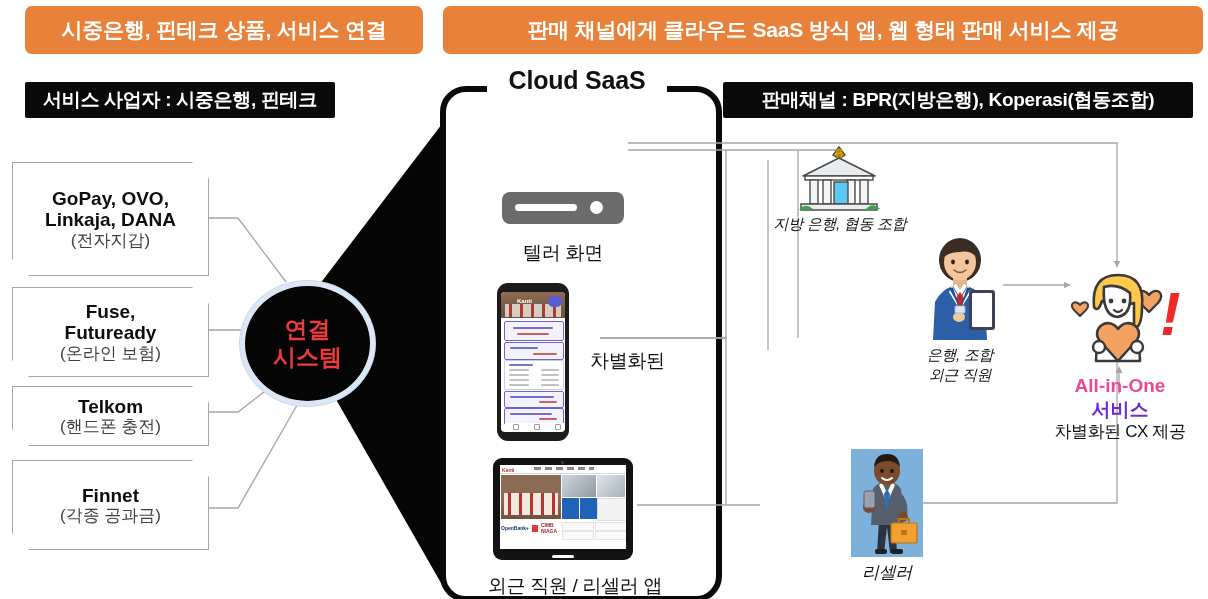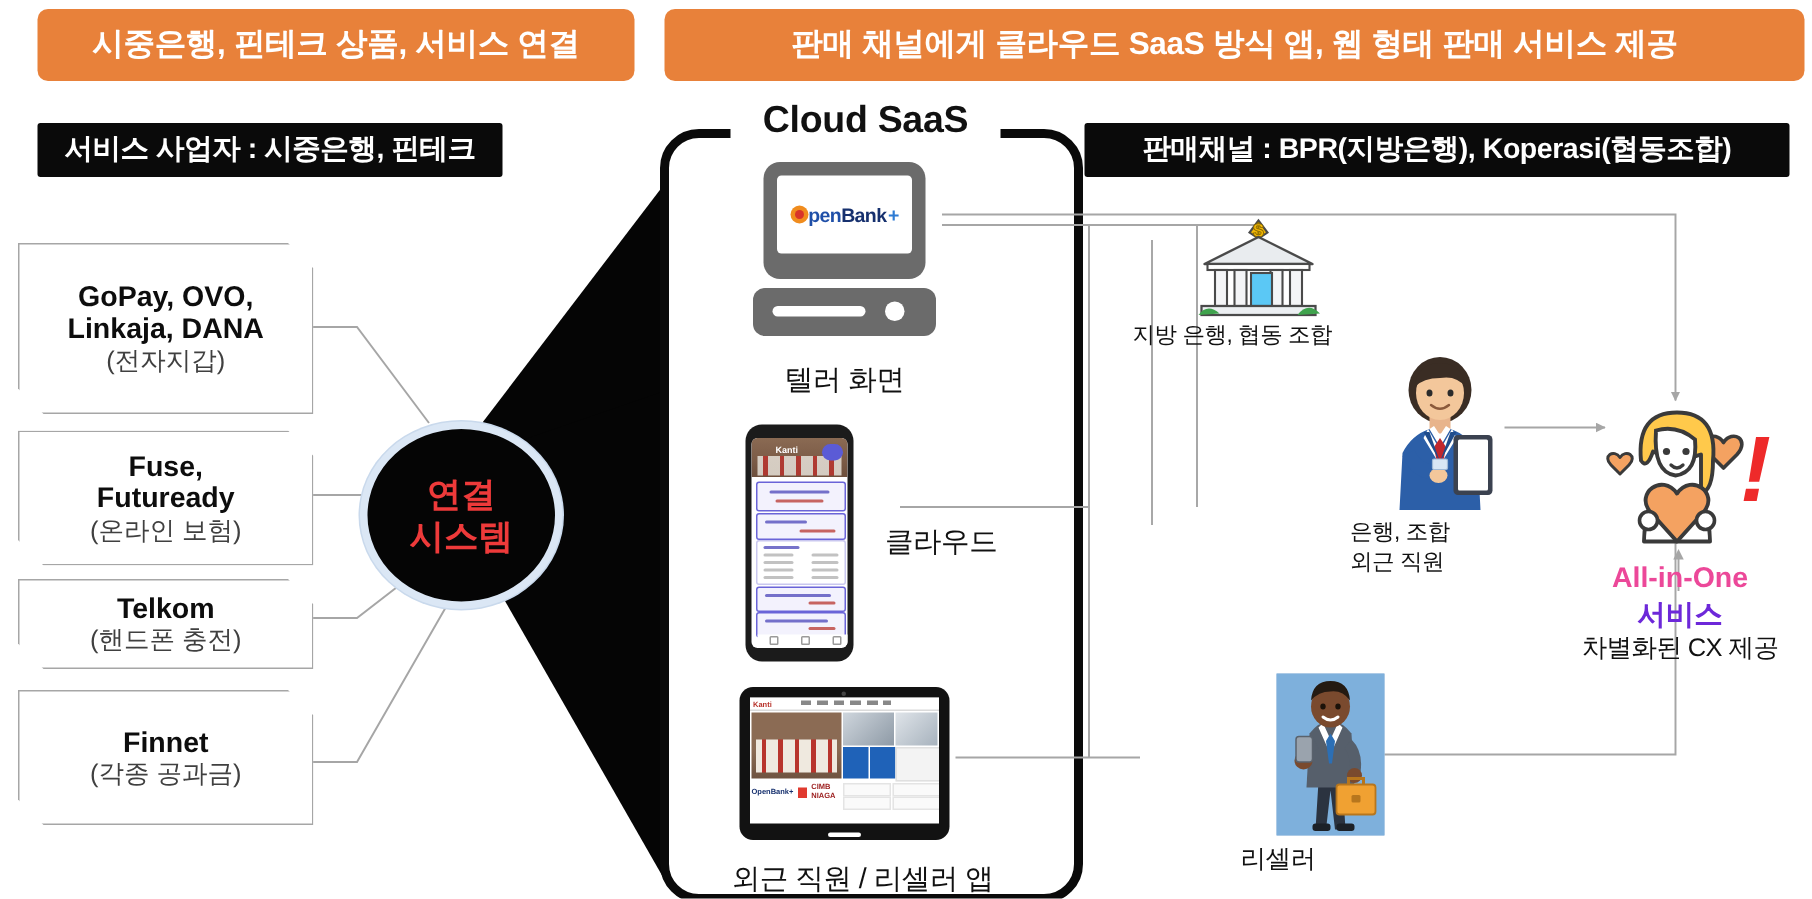--- a/index.html
+++ b/index.html
@@ -125,22 +125,22 @@
   .tab-l2{width:9px;height:7px;background:#e03a2f;}
   .tab-l3{font-size:5px;font-weight:bold;color:#9b1c1c;}
   .tab-home{position:absolute;left:59px;bottom:2px;width:22px;height:3px;background:#fff;border-radius:2px;}
   .tab-cam{position:absolute;left:68px;top:2.5px;width:3px;height:3px;border-radius:50%;background:#444;}
 
   
   .dev-cap{position:absolute;text-align:center;font-size:19px;color:#111;letter-spacing:-0.3px;}
 
   
   .ricon{position:absolute;}
-  .ricon-cap{position:absolute;font-size:15px;color:#111;
-    line-height:1.15;letter-spacing:-0.3px;}
+  .ricon-cap{position:absolute;text-align:center;font-size:15px;color:#111;
+    line-height:1.15;letter-spacing:-0.3px;font-style:italic;}
 
   .emp-photo{position:absolute;left:919px;top:228px;width:82px;height:112px;
     background:#ffffff;overflow:hidden;}
   .res-photo{position:absolute;left:851px;top:449px;width:72px;height:108px;
     background:#7aa8d6;overflow:hidden;}
 
   .aio-title{position:absolute;text-align:center;font-size:19px;font-weight:bold;color:#ec4899;}
   .aio-sub{position:absolute;text-align:center;font-size:19px;font-weight:bold;color:#6d28d9;}
   .aio-note{position:absolute;text-align:center;font-size:17px;color:#111;letter-spacing:-0.4px;}
 
@@ -199,30 +199,20 @@
   <div class="circle" style="left:240px;top:281px;width:125px;height:115px;">
     <div>연결</div>
     <div>시스템</div>
   </div>
 
   <div class="saas-frame"></div>
   <div class="saas-notch"></div>
   <div class="saas-title">Cloud SaaS</div>
 
   <div class="pc-wrap">
-    <div class="pc-monitor">
-      <div class="pc-screen">
-        <span class="obk">
-          <span class="oring"></span>
-            <span class="pen">pen</span>
-            <span class="bank">Bank</span>
-            <span class="plus">+</span>
-        </span>
-      </div>
-    </div>
     <div class="pc-base">
       <div class="pc-slot"></div>
       <div class="pc-dot"></div>
     </div>
   </div>
   <div class="dev-cap" style="left:483px;top:240px;width:160px;">텔러 화면</div>
 
   <div class="phone">
     <div class="phone-screen">
       <div class="ph-hero">
@@ -257,21 +247,21 @@
         <div class="ph-line" style="left:5px;top:4px;width:42px;"></div>
         <div class="ph-line red" style="left:34px;top:9px;width:18px;"></div>
       </div>
       <div class="phone-nav">
         <i></i>
         <i></i>
         <i></i>
       </div>
     </div>
   </div>
-  <div class="dev-cap" style="left:590px;top:348px;width:130px;text-align:left;">클라우드</div>
+  <div class="dev-cap" style="left:590px;top:348px;width:130px;text-align:left;">차별화된</div>
 
   <div class="tablet">
     <div class="tab-cam"></div>
     <div class="tab-screen">
       <div class="tab-topbar">
         <span class="tab-logo">Kanti</span>
         <span class="tab-menu"></span>
       </div>
       <div class="tab-hero">
         <div class="crowd"></div>

